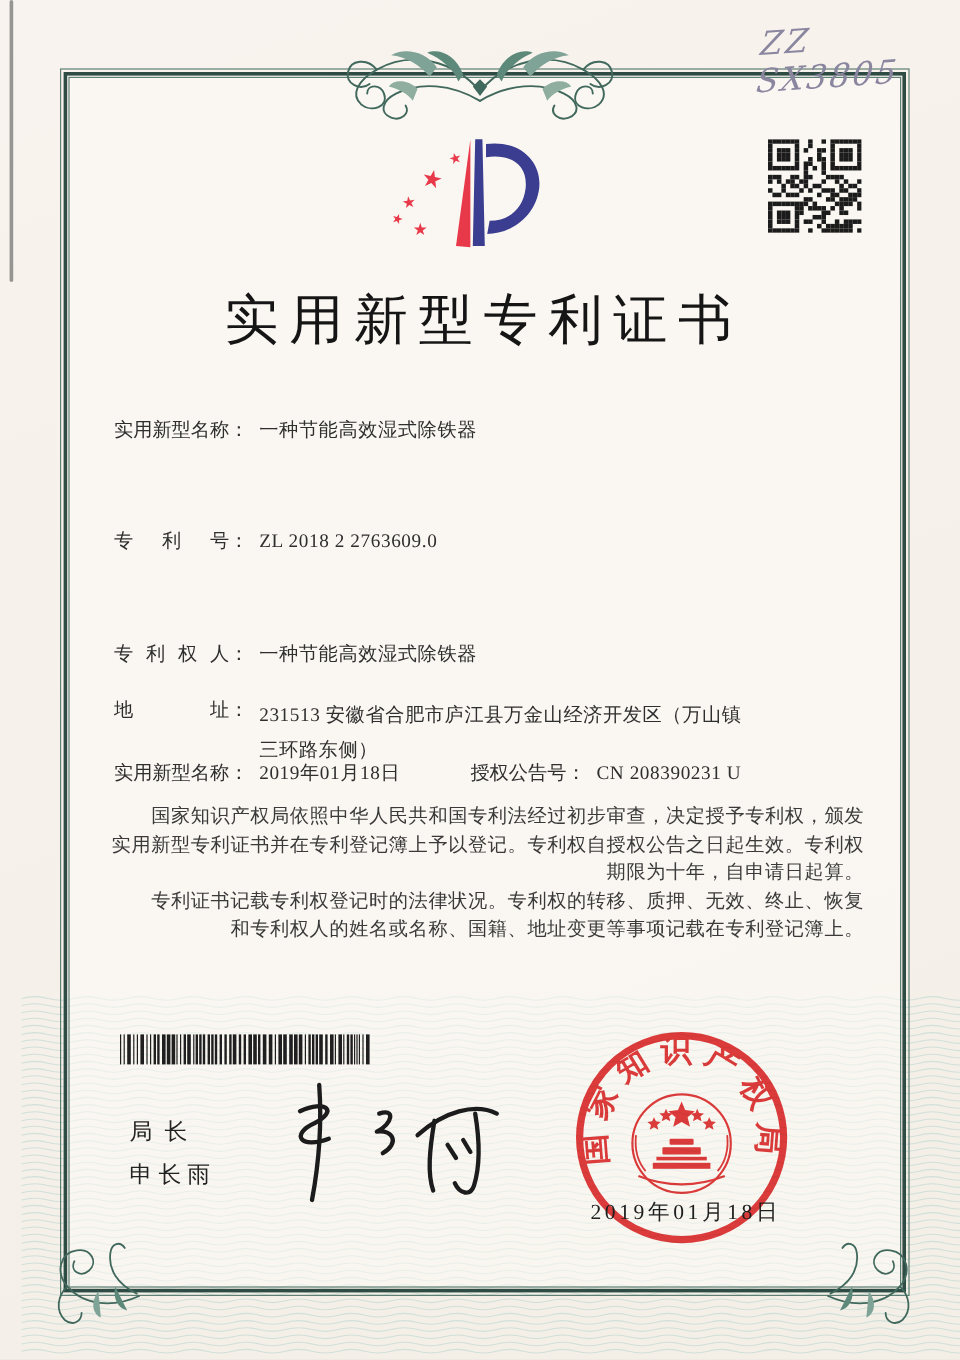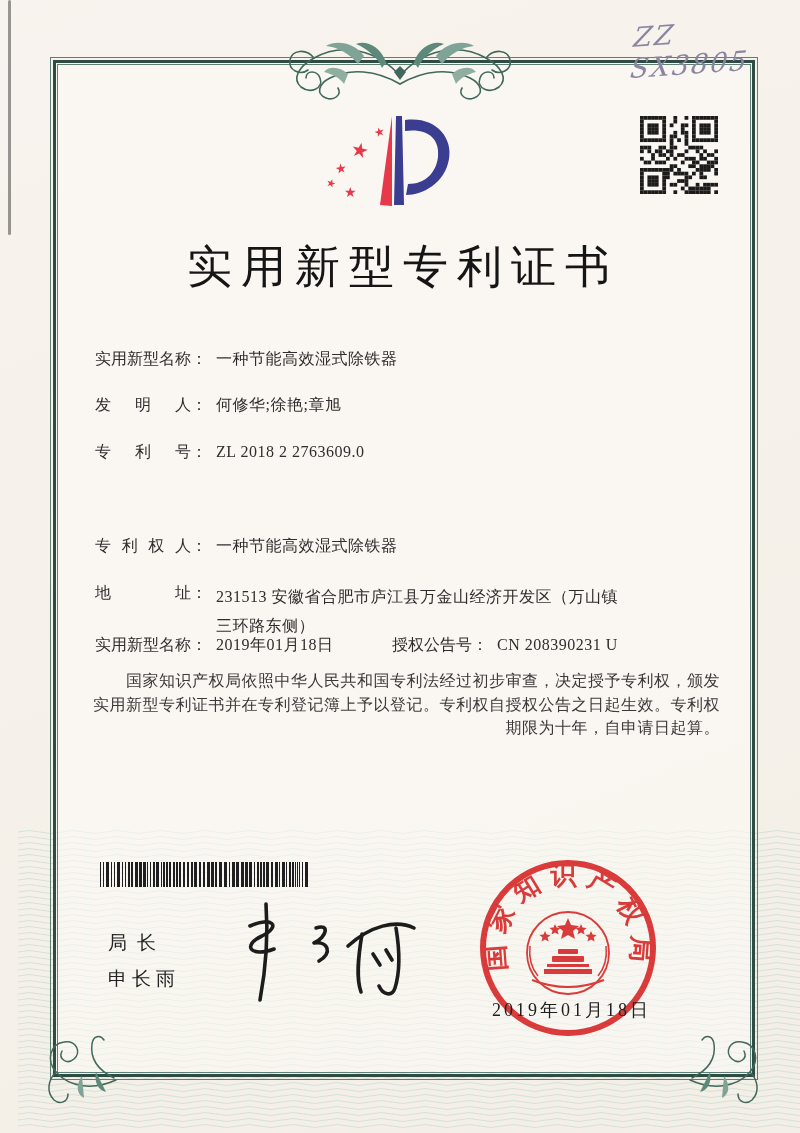--- a/index.html
+++ b/index.html
@@ -384,41 +384,39 @@
       <rect x="63.14" y="74.29" width="3.76" height="3.76" fill="#1b1b1b"></rect>
       <rect x="66.86" y="74.29" width="3.76" height="3.76" fill="#1b1b1b"></rect>
       <rect x="74.29" y="74.29" width="3.76" height="3.76" fill="#1b1b1b"></rect>
     </svg>
 
   <div class="abs title z4">实用新型专利证书</div>
 
   <div class="field-row z4" style="top:348px">
     <span class="lbl">实用新型名称</span><span class="colon">：</span><span class="val">一种节能高效湿式除铁器</span>
   </div>
-  <div class="field-row z4" style="top:394px">
-    <span class="lbl">发明人</span><span class="colon">：</span><span class="val">何修华;徐艳;章旭</span>
-  </div>
   <div class="field-row z4" style="top:441px">
     <span class="lbl">专利号</span><span class="colon">：</span><span class="val">ZL 2018 2 2763609.0</span>
   </div>
   <div class="field-row z4" style="top:535px">
     <span class="lbl">专利权人</span><span class="colon">：</span><span class="val">一种节能高效湿式除铁器</span>
   </div>
   <div class="field-row z4" style="top:582px">
     <span class="lbl">地址</span><span class="colon">：</span><span class="val-wide">231513 安徽省合肥市庐江县万金山经济开发区（万山镇三环路东侧）</span>
   </div>
   <div class="field-row z4" style="top:634px">
     <span class="lbl">实用新型名称</span><span class="colon">：</span><span class="val">2019年01月18日</span>
     <span class="grant-no-group">
       <span class="lbl-sm">授权公告号</span><span class="colon">：</span><span class="val">CN 208390231 U</span>
     </span>
   </div>
 
   <div class="abs body-text z4">
     <p>国家知识产权局依照中华人民共和国专利法经过初步审查，决定授予专利权，颁发实用新型专利证书并在专利登记簿上予以登记。专利权自授权公告之日起生效。专利权期限为十年，自申请日起算。</p>
+    <p>专利证书记载专利权登记时的法律状况。专利权的转移、质押、无效、终止、恢复和专利权人的姓名或名称、国籍、地址变更等事项记载在专利登记簿上。</p>
   </div>
 
   <div id="barcode" class="abs barcode z4">
       <div style="width: 1px; background: rgb(31, 31, 31);"></div>
       <div style="width: 2px;"></div>
       <div style="width: 1px; background: rgb(31, 31, 31);"></div>
       <div style="width: 2px;"></div>
       <div style="width: 3px; background: rgb(31, 31, 31);"></div>
       <div style="width: 2px;"></div>
       <div style="width: 1px; background: rgb(31, 31, 31);"></div>

